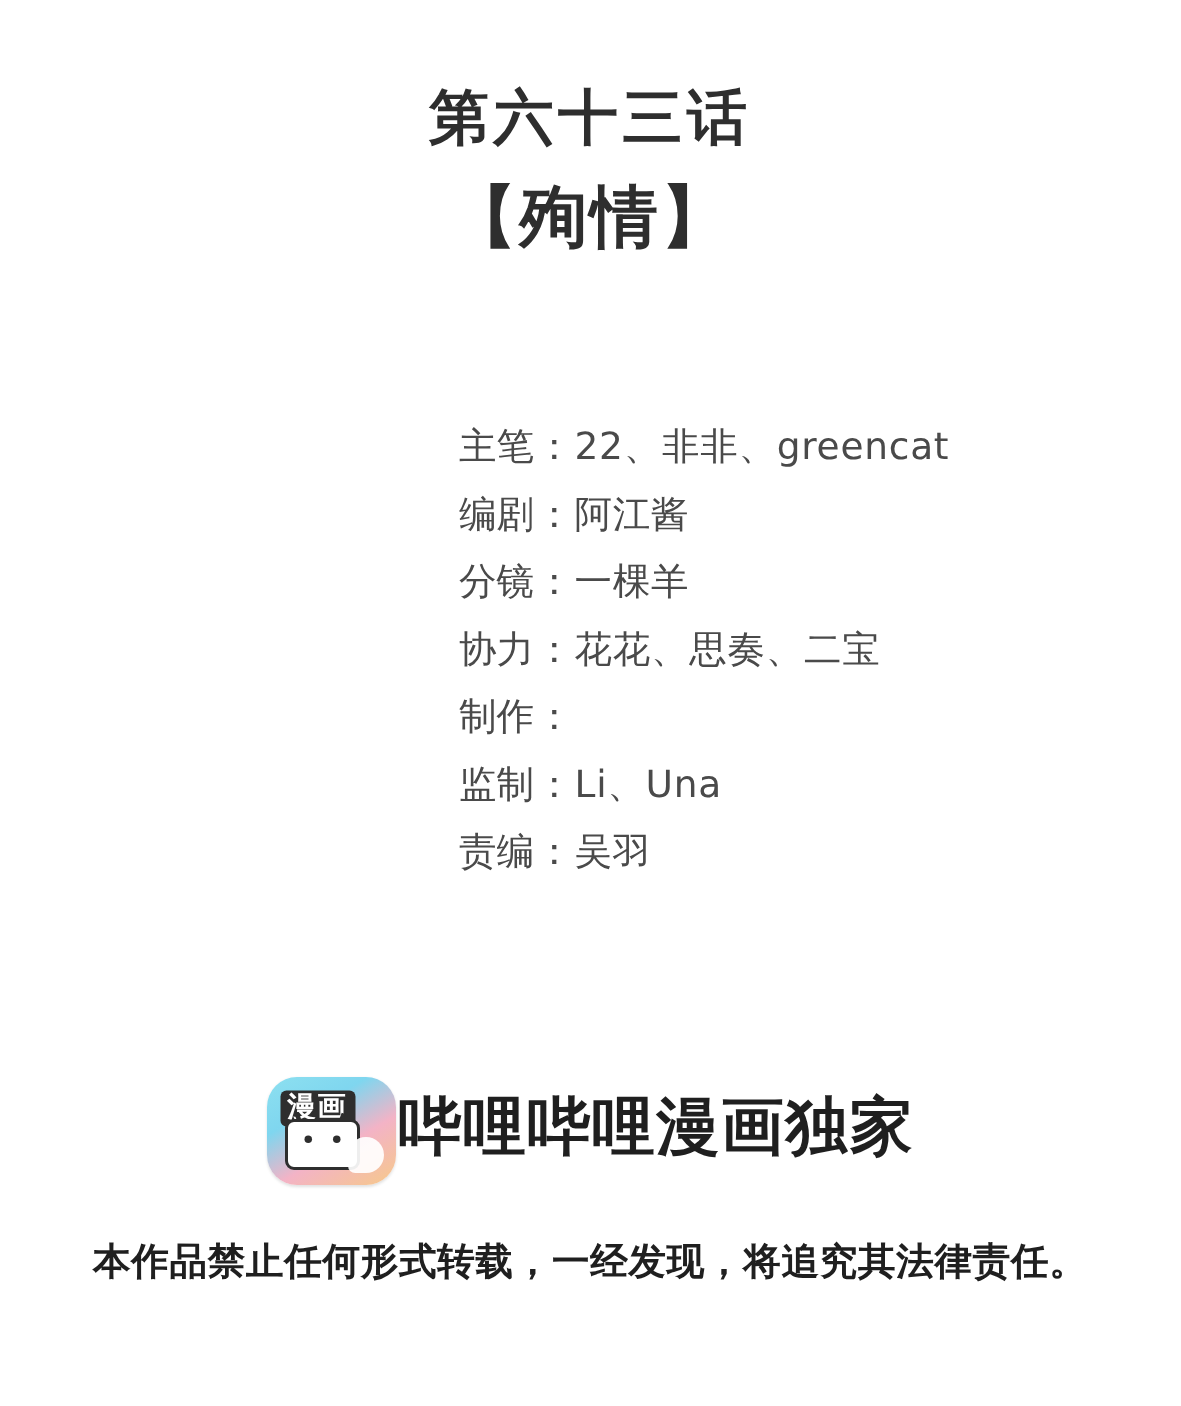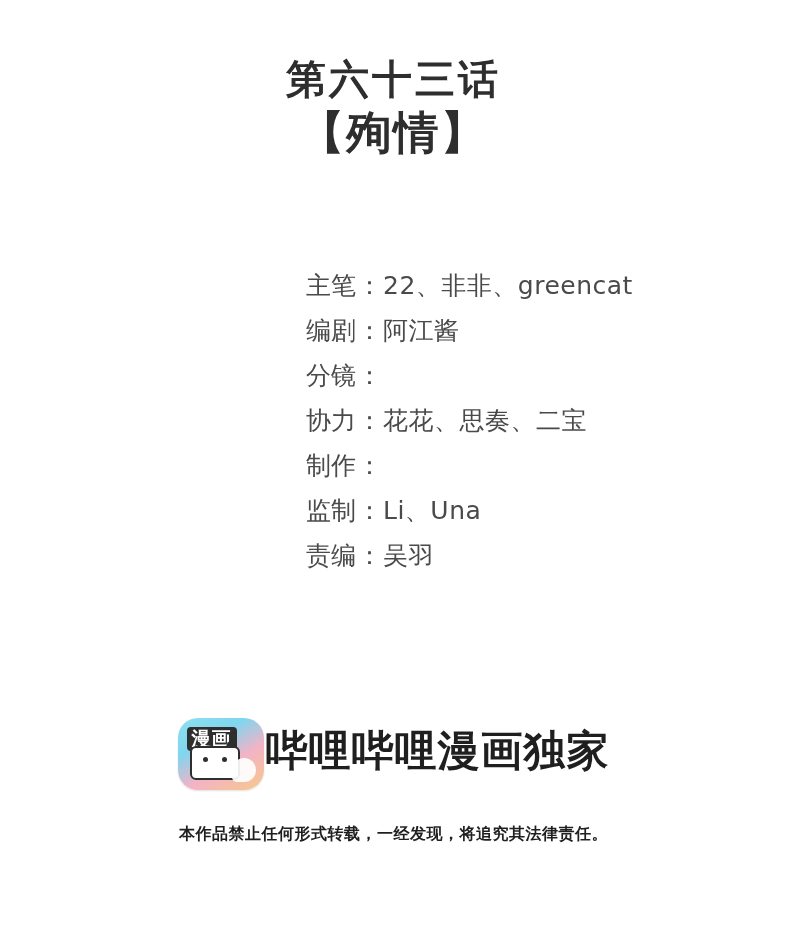--- a/index.html
+++ b/index.html
@@ -36,21 +36,21 @@
     color: #2e2e2e;
     line-height: 1.25;
   }
   .chapter-title {
     font-family: "DejaVu Sans", sans-serif;
     font-size: 45px;
     font-weight: 700;
     letter-spacing: 2px;
     color: #2e2e2e;
     line-height: 1.3;
-    margin-top: 0;
+    margin-top: 12px;
   }
 
   
   .credits {
     margin-top: 100px;
     padding-left: 306px;
   }
   .credit-row {
     display: flex;
     align-items: center;
@@ -157,21 +157,21 @@
   }
 
   
   .copyright {
     position: absolute;
     left: 0;
     right: 0;
     top: 824px;
     text-align: center;
     font-family: "DejaVu Sans", sans-serif;
-    font-size: 16px;
+    font-size: 25px;
     font-weight: 700;
     color: #1f1f1f;
     letter-spacing: 0.5px;
   }
 </style>
 </head>
 <body>
 
 <div class="page">
 
@@ -190,20 +190,21 @@
 
     <div class="credit-row">
       <span class="credit-role">编剧</span>
       <span class="credit-sep">：</span>
       <span class="credit-value">阿江酱</span>
     </div>
 
     <div class="credit-row">
       <span class="credit-role">分镜</span>
       <span class="credit-sep">：</span>
+      <span class="credit-value">一棵羊</span>
     </div>
 
     <div class="credit-row">
       <span class="credit-role">协力</span>
       <span class="credit-sep">：</span>
       <span class="credit-value">花花、思奏、二宝</span>
     </div>
 
     <div class="credit-row">
       <span class="credit-role">制作</span>

